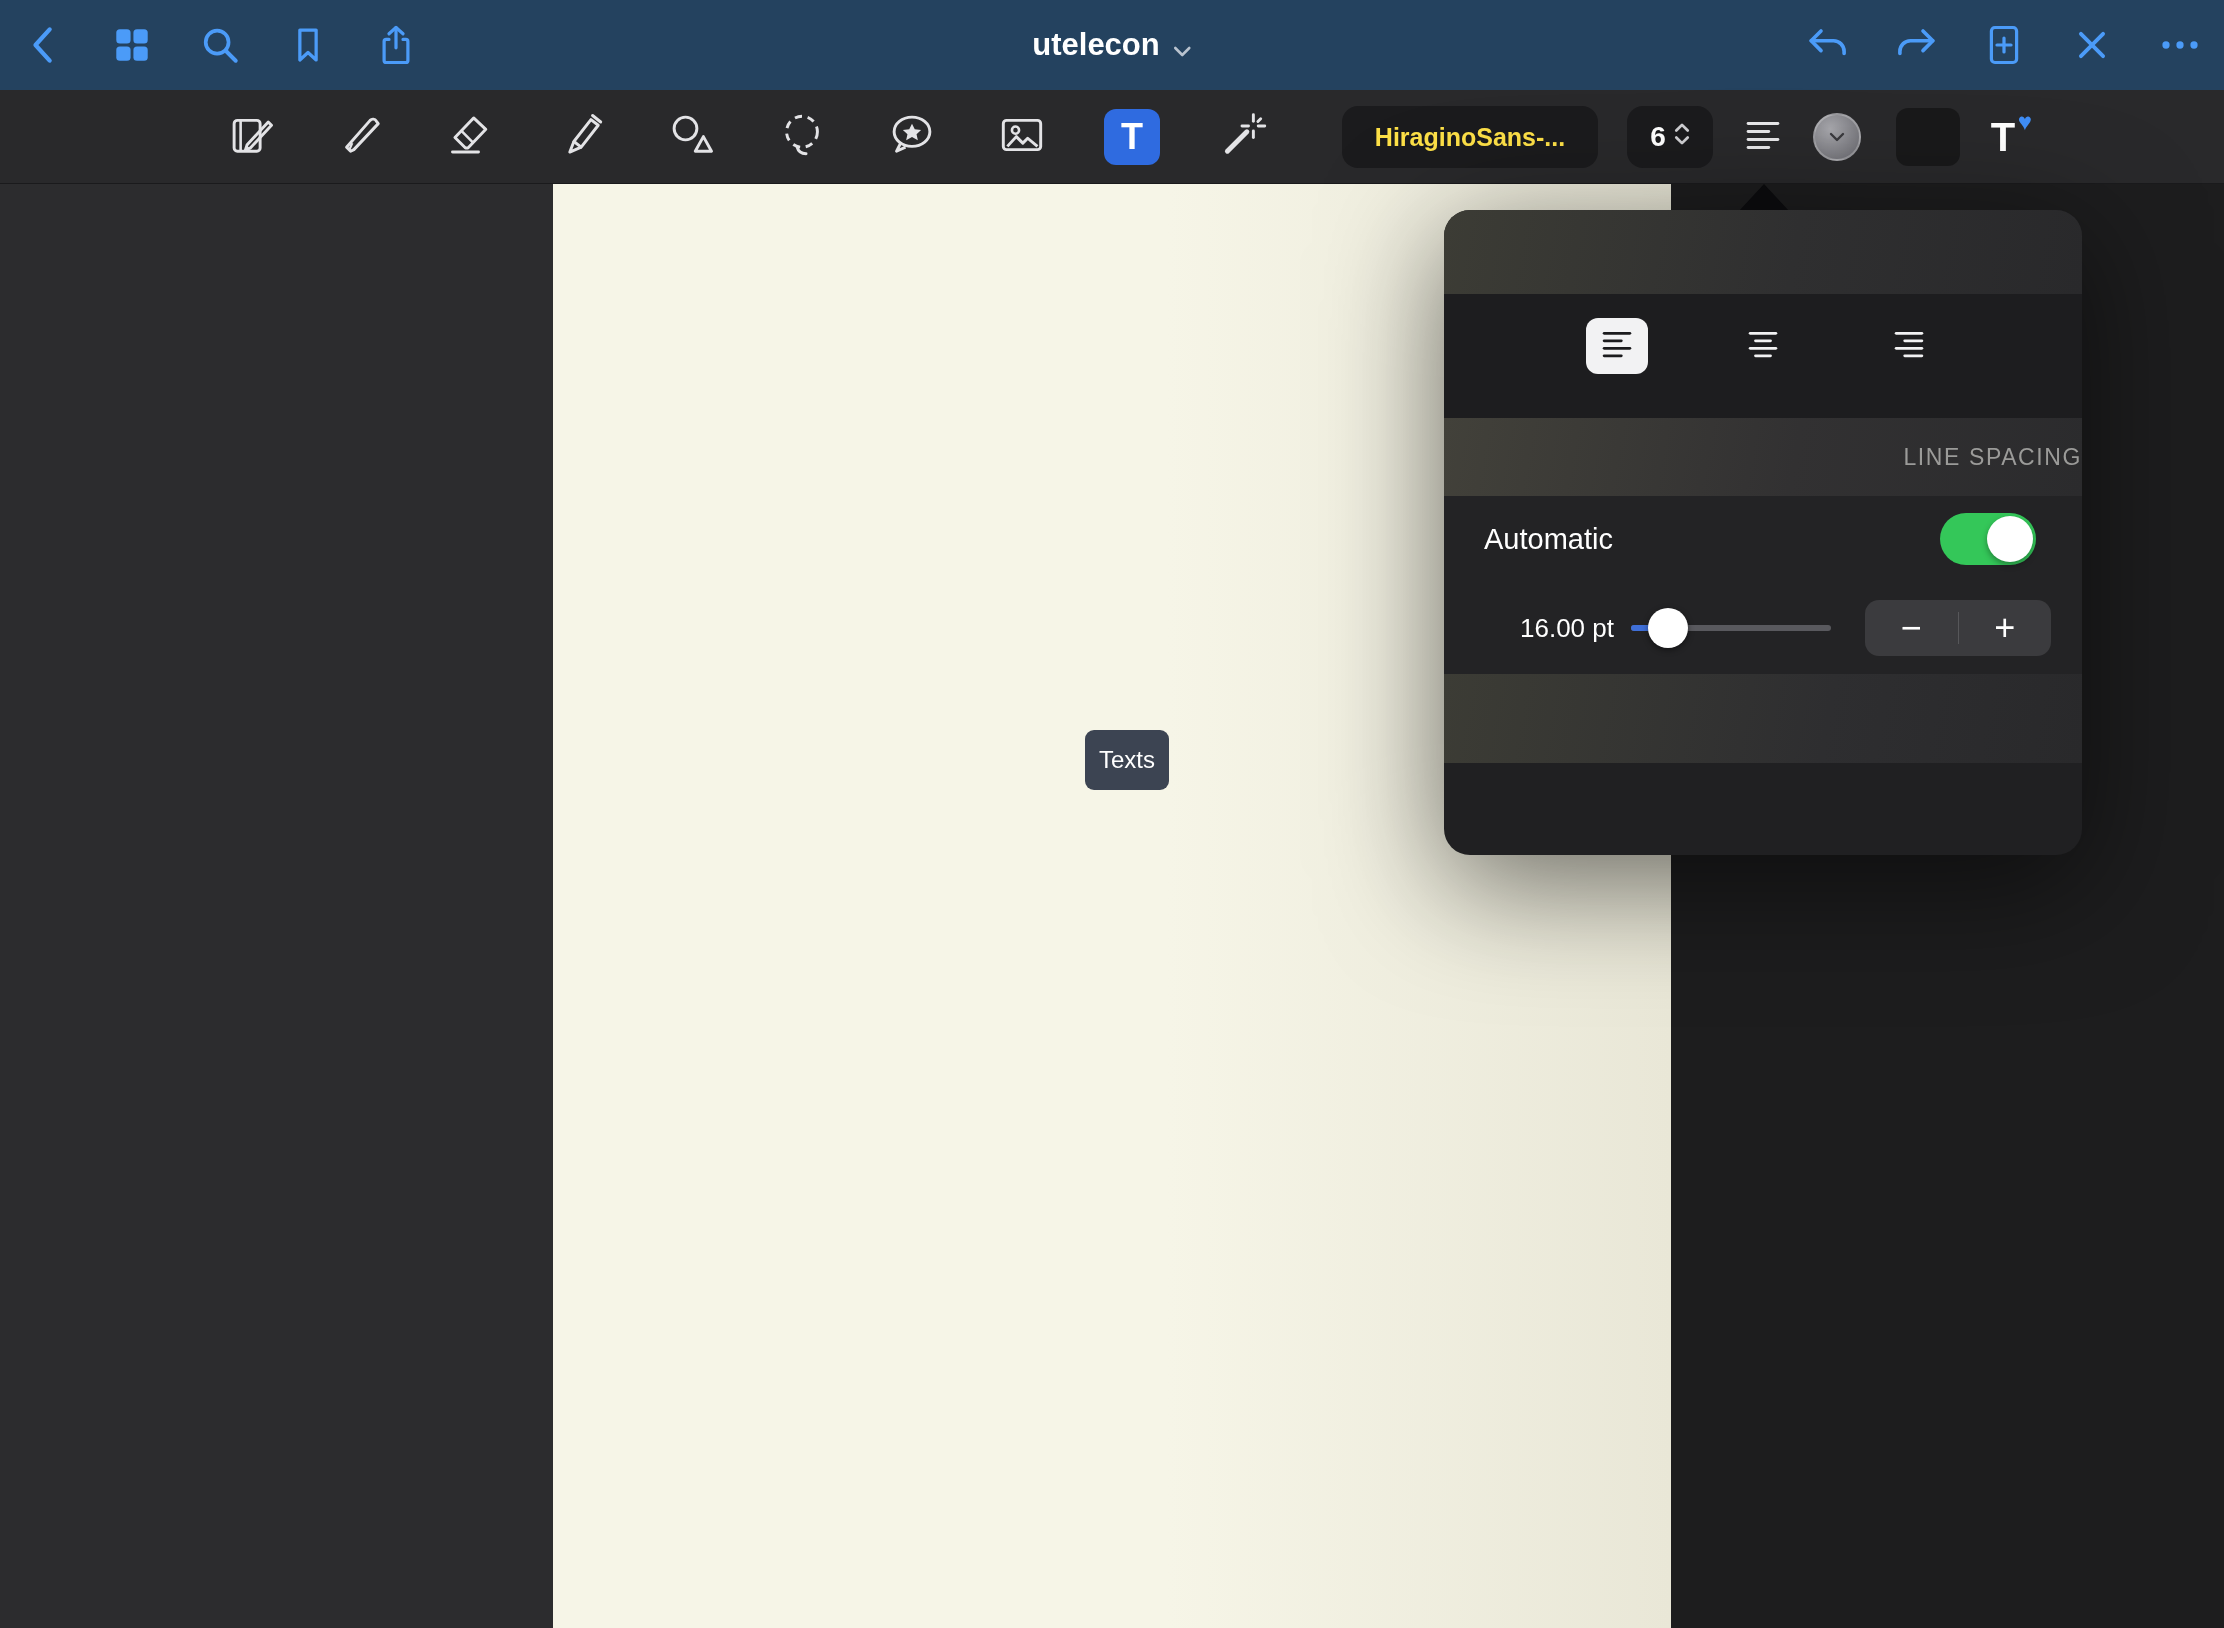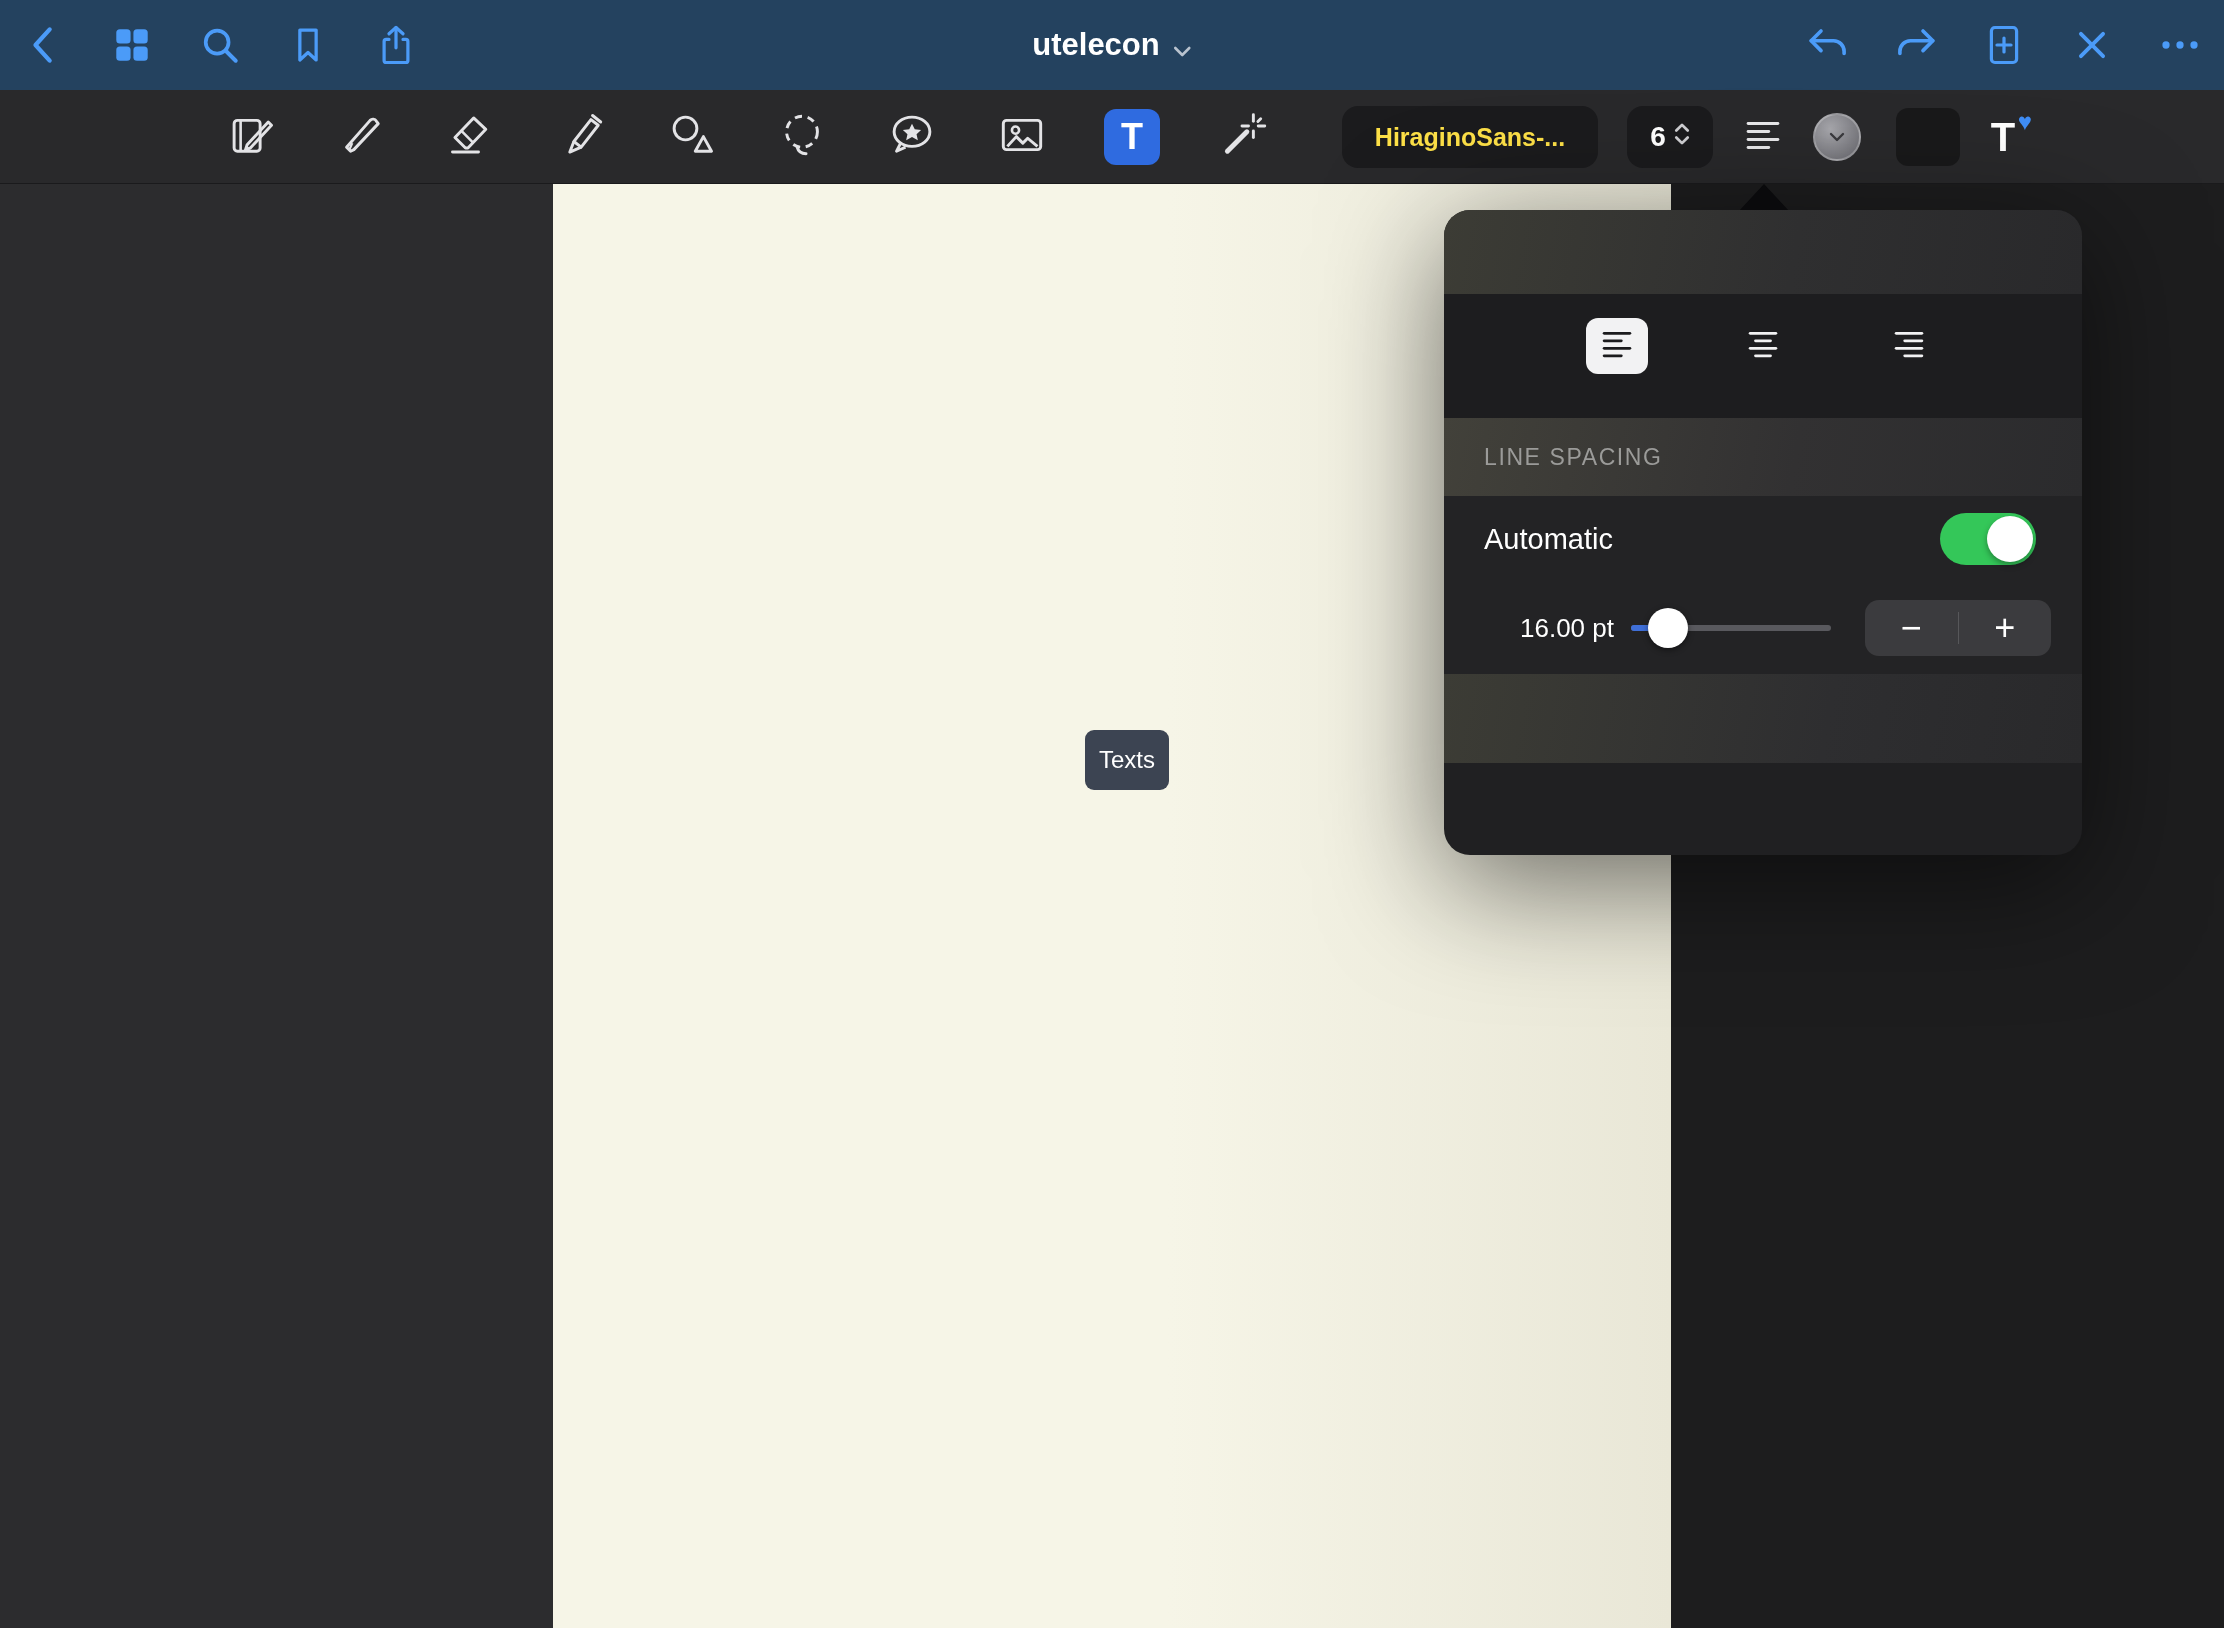--- a/index.html
+++ b/index.html
@@ -109,21 +109,21 @@
   .pop-header { height:92px; background:#0a0a0c; display:flex; align-items:center; justify-content:center;
                 color:#ffffff; font-size:31px; font-weight:bold; }
   .band-a { height:84px; background:linear-gradient(100deg,#3c3c35 0%, #2f2f30 55%, #29292b 100%); }
   .align-row { height:104px; background:#1d1d1f; display:flex; align-items:center; justify-content:center; gap:84px; }
   .align-btn { width:62px; height:56px; border-radius:12px; display:flex; align-items:center; justify-content:center;
                color:#f2f2f3; cursor:pointer; }
   .align-btn.selected { background:#f2f2f3; color:#1b1b1d; }
   .gap-band { height:20px; background:#1d1d1f; }
   .ls-band { height:78px; background:linear-gradient(100deg,#42413a 0%, #323132 55%, #2b2b2d 100%);
              display:flex; align-items:center; padding-left:40px;
-             color:#9b9b99; font-size:23px; letter-spacing:1.6px; }
+             color:#9b9b99; font-size:23px; letter-spacing:1.6px;justify-content:flex-end; }
   .auto-row { height:86px; background:#232325; display:flex; align-items:center;
               padding:0 46px 0 40px; color:#ffffff; font-size:29px; }
   .toggle { margin-left:auto; width:96px; height:52px; border-radius:26px; background:#34c759;
             position:relative; cursor:pointer; }
   .toggle .knob { position:absolute; top:3px; left:47px; width:46px; height:46px; border-radius:50%;
                   background:#ffffff; box-shadow:0 3px 6px rgba(0,0,0,.35); }
   .spacing-row { height:92px; background:#232325; position:relative; color:#ffffff; }
   .spacing-val { position:absolute; left:52px; top:0; height:92px; display:flex; align-items:center; font-size:26px;margin-left:24px; }
   .slider { position:absolute; left:187px; top:0; width:200px; height:92px; cursor:pointer; }
   .slider .track { position:absolute; left:0; top:43px; width:200px; height:6px; border-radius:3px; background:#59595e; }

